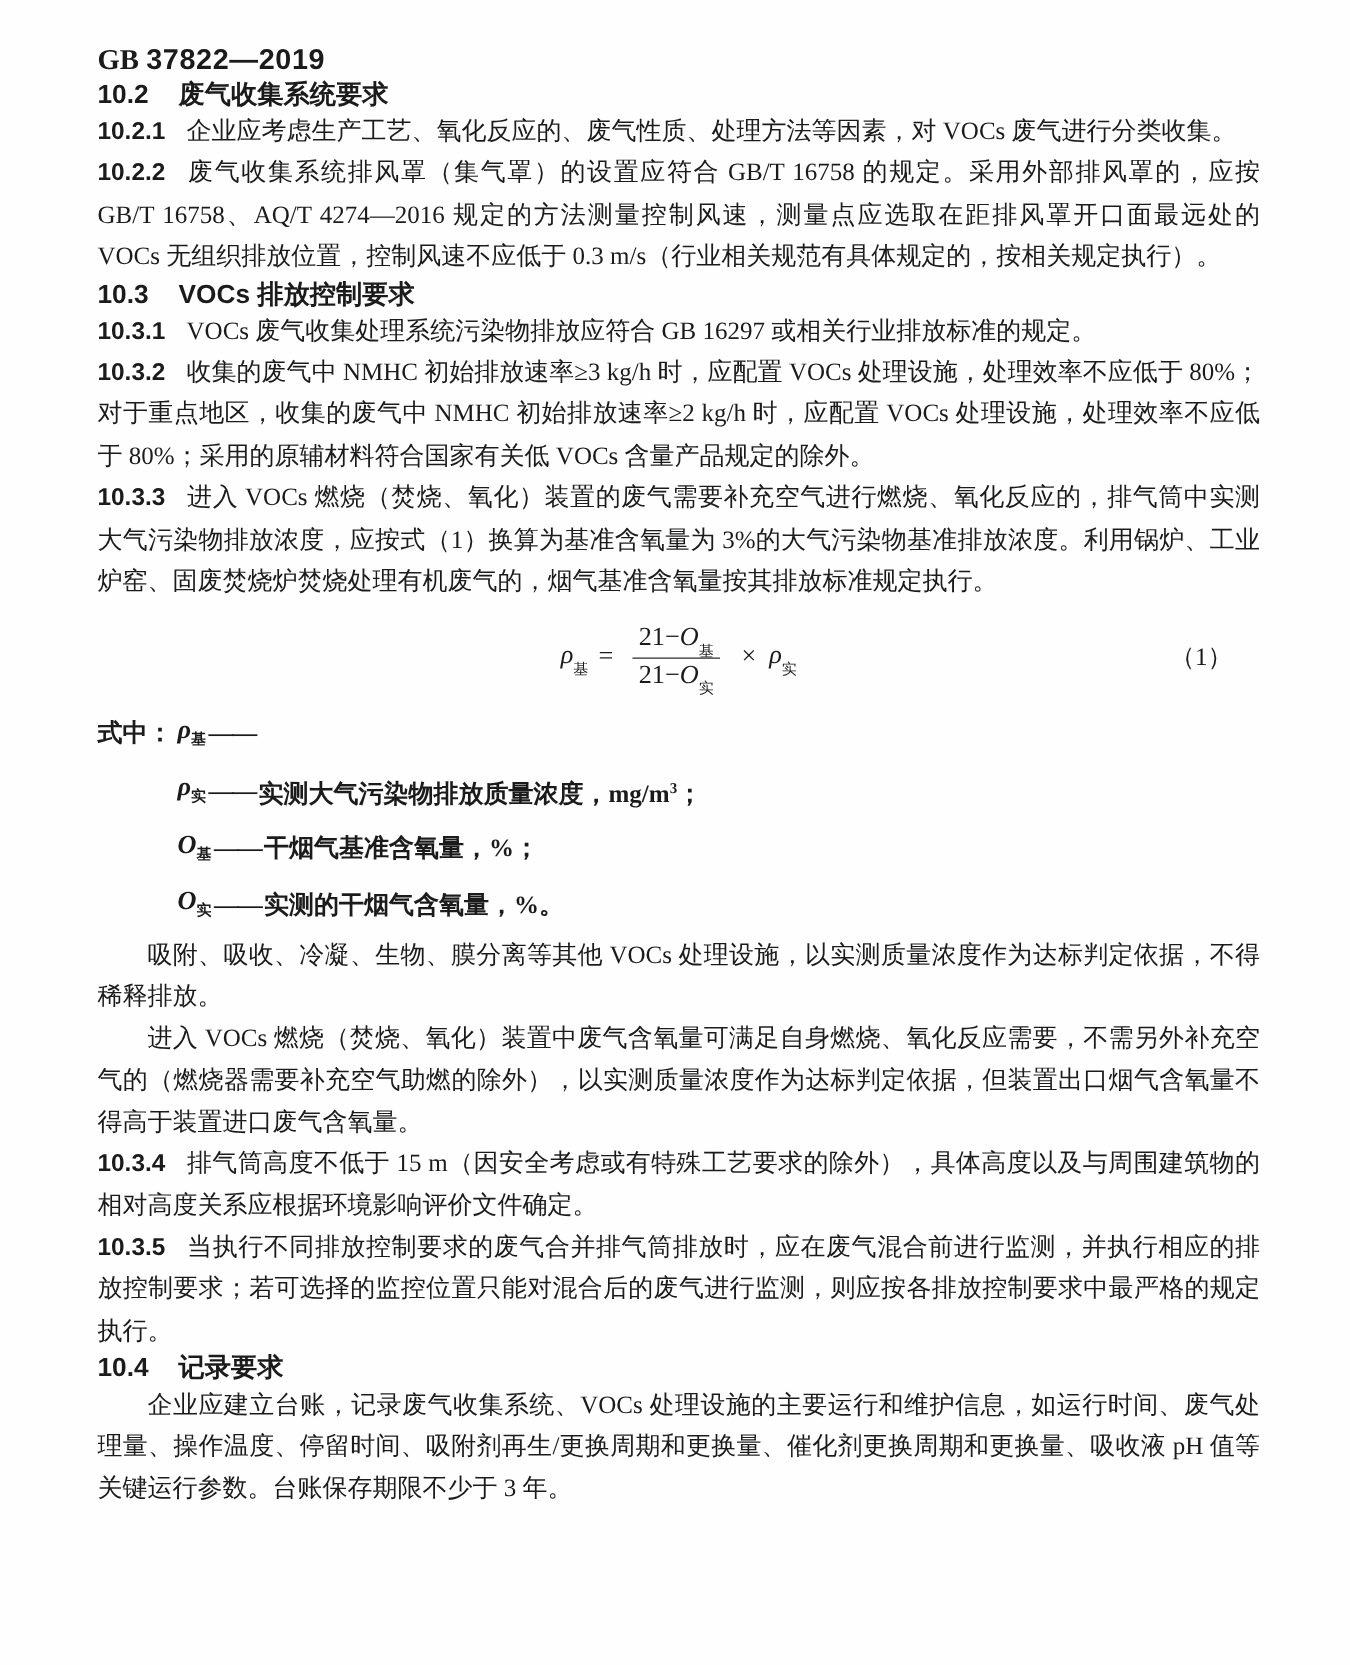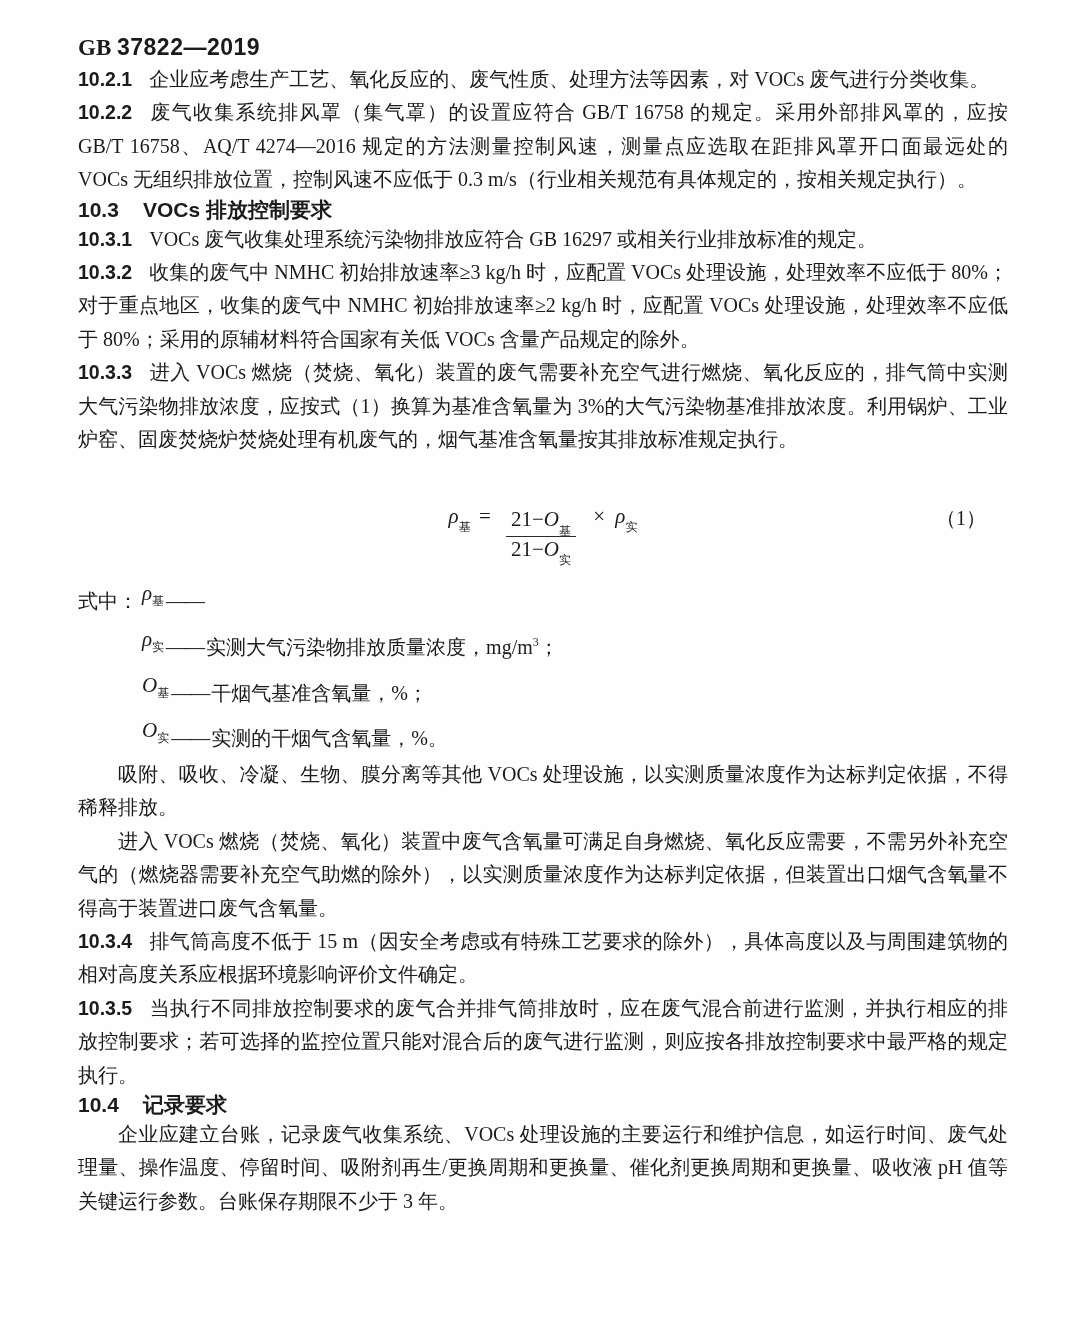--- a/index.html
+++ b/index.html
@@ -56,49 +56,52 @@
   }
   .formula-wrap .fvar { font-style: italic; font-family: "Liberation Serif", serif; }
   .formula-wrap sub { font-size: 12px; font-style: normal; position: relative; top: 3px; }
   .frac {
     display: inline-block;
     vertical-align: middle;
     text-align: center;
     margin: 0 7px;
   }
   .frac .fnum, .frac .fden { display: block; padding: 1px 5px; }
-  .frac .fnum { border-bottom: 1.6px solid #2a2a2a; margin-top: 36px; }
+  .frac .fnum { border-bottom: 1.6px solid #2a2a2a; }
   .eq-sign { margin: 0 3px; }
   .times-sign { margin: 0 5px; }
   .eq-label {
     position: absolute; right: 22px; top: 50%;
     transform: translateY(-50%);
     font-size: 20px;
   }
   
   .where { font-size: 20px; margin-top: 9px; }
-  .where-row { display: flex; line-height: 37.5px; align-items: flex-end; }
+  .where-row { display: flex; line-height: 37.5px; align-items: center; font-weight: bold; }
   .where-label { width: 64px; flex: none; }
   .where-spacer { width: 64px; flex: none; }
   .wsym { flex: none; font-style: italic; font-size: 21px; }
   .wsym sub { font-size: 12px; font-style: normal; }
   .wdash { flex: none; letter-spacing: -1px; margin: 0 2px; }
   .wdesc sup { font-size: 12px; }
   .gap-sm { margin-top: 2px; }
 </style>
 </head>
 <body>
 
 <div class="page">
 
   <div class="doc-header">
     <span class="gb">GB</span>
     <span class="num">37822—2019</span>
   </div>
 
+  <h2 class="sec h102">
+    <span class="sec-num">10.2</span><span>废气收集系统要求</span>
+  </h2>
 
   <p class="body-p after-heading">
     <span class="cnum">10.2.1</span><span>企业应考虑生产工艺、氧化反应的、废气性质、处理方法等因素，对 VOCs 废气进行分类收集。</span>
   </p>
 
   <p class="body-p">
     <span class="cnum">10.2.2</span><span>废气收集系统排风罩（集气罩）的设置应符合 GB/T 16758 的规定。采用外部排风罩的，应按 GB/T 16758、AQ/T 4274—2016 规定的方法测量控制风速，测量点应选取在距排风罩开口面最远处的 VOCs 无组织排放位置，控制风速不应低于 0.3 m/s（行业相关规范有具体规定的，按相关规定执行）。</span>
   </p>
 
 

